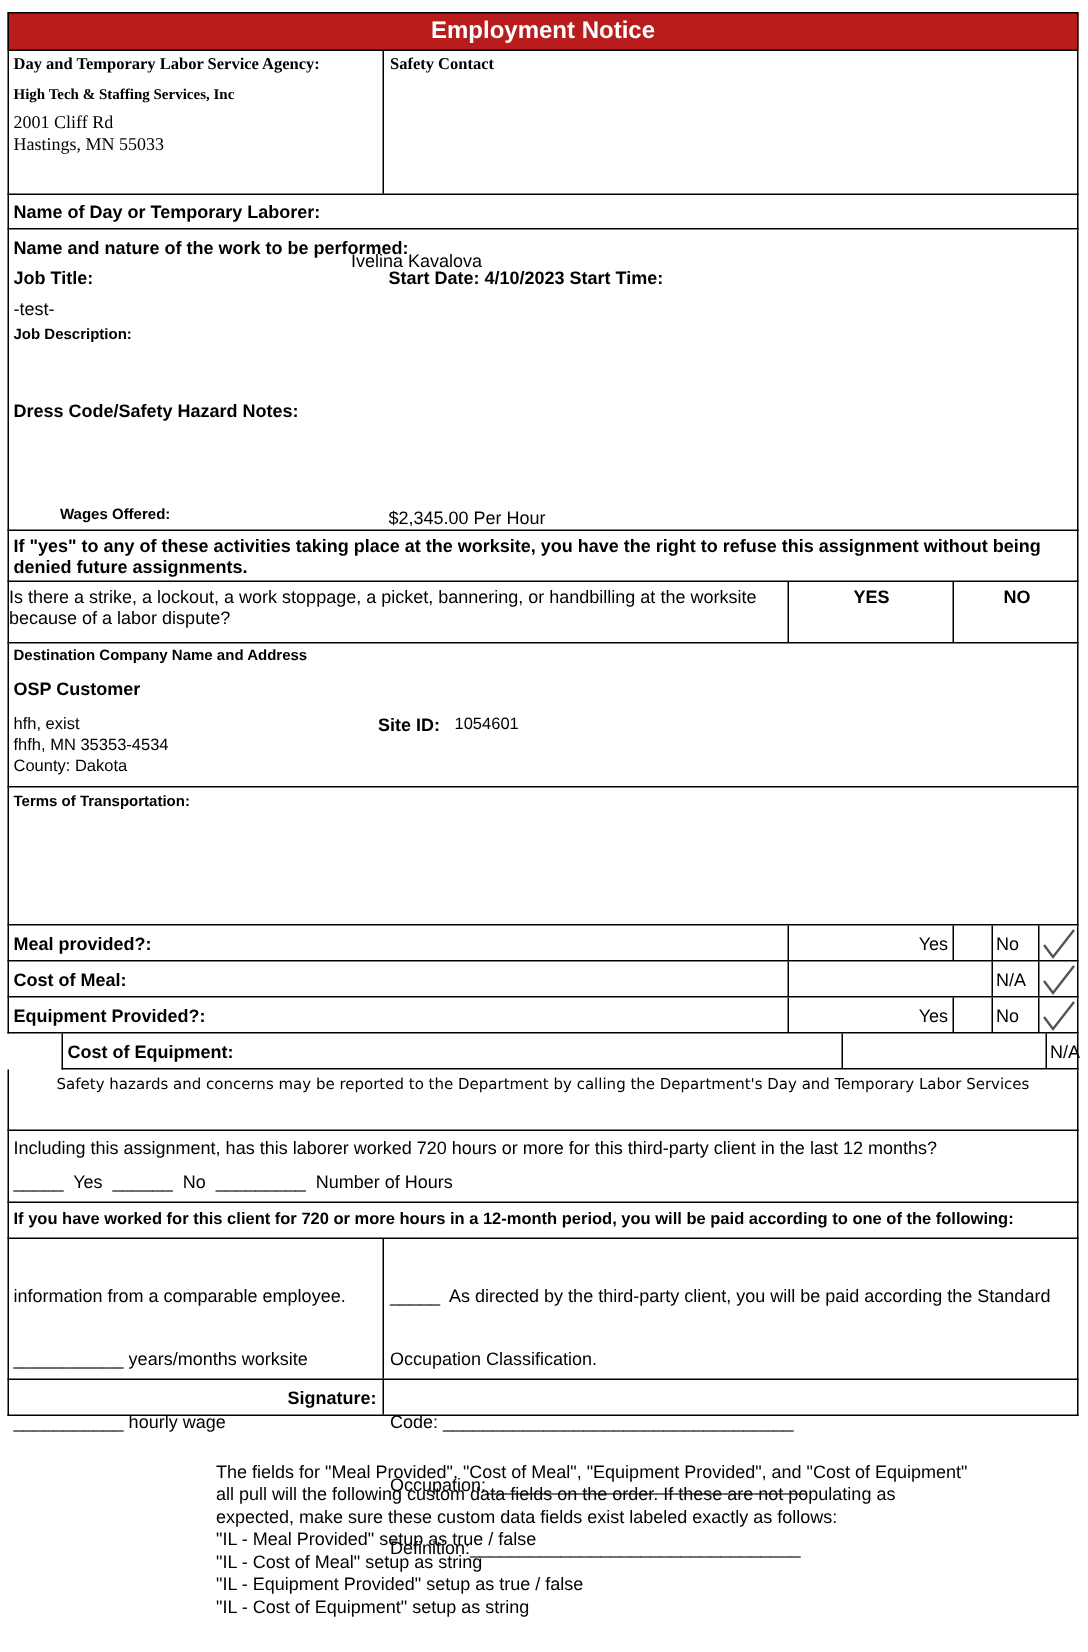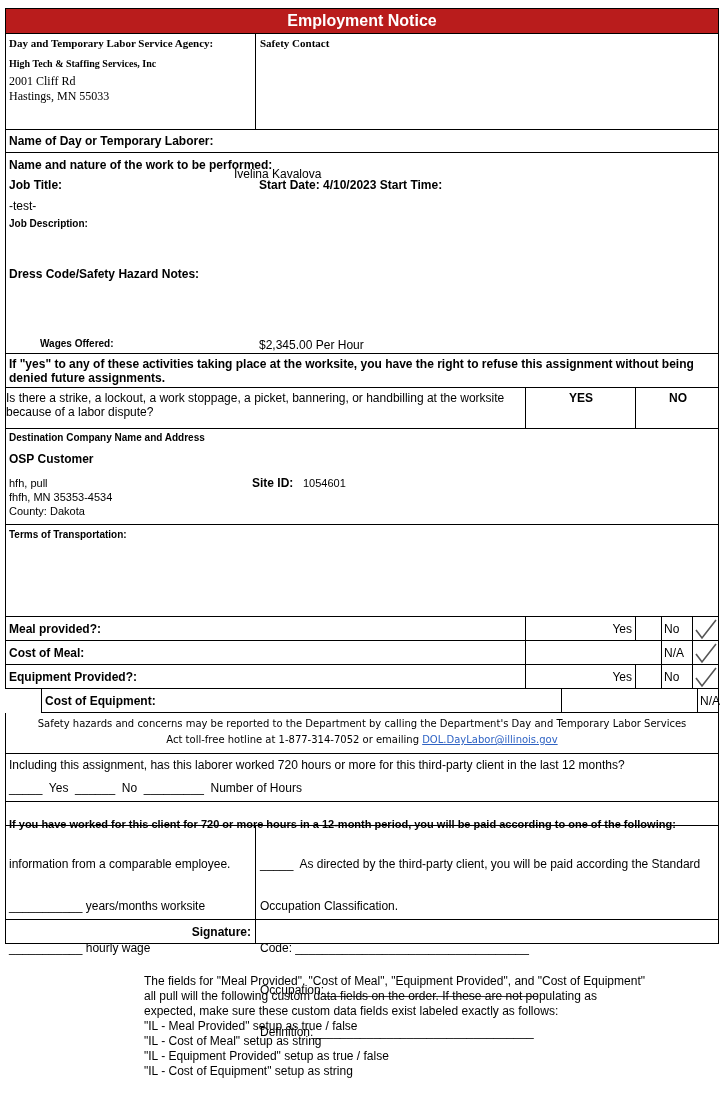--- a/index.html
+++ b/index.html
@@ -55,21 +55,21 @@
     <div class="md" style="position:absolute;left:0;top:3px;width:505px;line-height:14px;">Is there a strike, a lockout, a work stoppage, a picket, bannering, or handbilling at the worksite because of a labor dispute?</div>
     <div style="position:absolute;left:519px;top:0;bottom:0;border-left:1px solid #000;"></div>
     <div class="abs md b" style="left:520px;width:110px;text-align:center;top:3px;">YES</div>
     <div style="position:absolute;left:629px;top:0;bottom:0;border-left:1px solid #000;"></div>
     <div class="abs md b" style="left:630px;width:84px;text-align:center;top:3px;">NO</div>
   </div>
 
   <div class="row" style="height:96px;">
     <div class="abs lg" style="left:3px;top:3px;text-align:center;">Destination Company Name and Address</div>
     <div class="abs md b" style="left:3px;top:23px;">OSP Customer</div>
-    <div class="abs sm" style="left:3px;top:48px;">hfh, pull</div>
+    <div class="abs sm" style="left:3px;top:48px;">hfh, exist</div>
     <div class="abs sm" style="left:3px;top:62px;">fhfh, MN 35353-4534</div>
     <div class="abs sm" style="left:3px;top:76px;">County: Dakota</div>
     <div class="abs md b" style="left:246px;top:47px;">Site ID:</div>
     <div class="abs sm" style="left:297px;top:48px;">1054601</div>
   </div>
 
   <div class="row" style="height:92px;">
     <div class="abs lg" style="left:3px;top:4px;">Terms of Transportation:</div>
   </div>
 
@@ -113,30 +113,29 @@
     <div style="position:absolute;left:655px;top:0;bottom:0;border-left:1px solid #000;"></div>
     <div class="abs md" style="left:658px;top:5px;">N/A</div>
     <div style="position:absolute;left:686px;top:0;bottom:0;border-left:1px solid #000;"></div>
     <svg class="chk" style="left:688px;top:1px;" viewBox="0 0 24 22">
         <path d="M2 12 L8 20 L22 2" fill="none" stroke="#555" stroke-width="1.6"></path>
       </svg>
   </div>
 
   <div class="row" style="height:41px;text-align:center;font-family:'DejaVu Sans',sans-serif;font-size:10px;line-height:16px;padding-top:3px;">
     <div>Safety hazards and concerns may be reported to the Department by calling the Department's Day and Temporary Labor Services</div>
-    <div><span>Act toll-free hotline at 1-877-314-7052 or emailing </span><a class="link">DOL.DayLabor@illinois.gov</a></div>
   </div>
 
   <div class="row" style="height:48px;">
     <div class="abs md" style="left:3px;top:4px;">Including this assignment, has this laborer worked 720 hours or more for this third-party client in the last 12 months?</div>
     <div class="abs md" style="left:3px;top:27px;white-space:pre;">_____  Yes  ______  No  _________  Number of Hours</div>
   </div>
 
   <div class="row" style="height:24px;">
-    <div class="abs sm b" style="left:3px;top:16px;">If you have worked for this client for 720 or more hours in a 12-month period, you will be paid according to one of the following:</div>
+    <div class="abs sm b" style="left:3px;top:5px;">If you have worked for this client for 720 or more hours in a 12-month period, you will be paid according to one of the following:</div>
   </div>
 
   <div class="row" style="height:94px;">
     <div class="md" style="position:absolute;left:3px;top:3px;line-height:14px;white-space:pre;">
       <div>information from a comparable employee.</div>
       <div>___________ years/months worksite</div>
       <div>___________ hourly wage</div>
     </div>
     <div style="position:absolute;left:249px;top:0;bottom:0;border-left:1px solid #000;"></div>
     <div class="md" style="position:absolute;left:254px;top:3px;line-height:14px;white-space:pre;">

